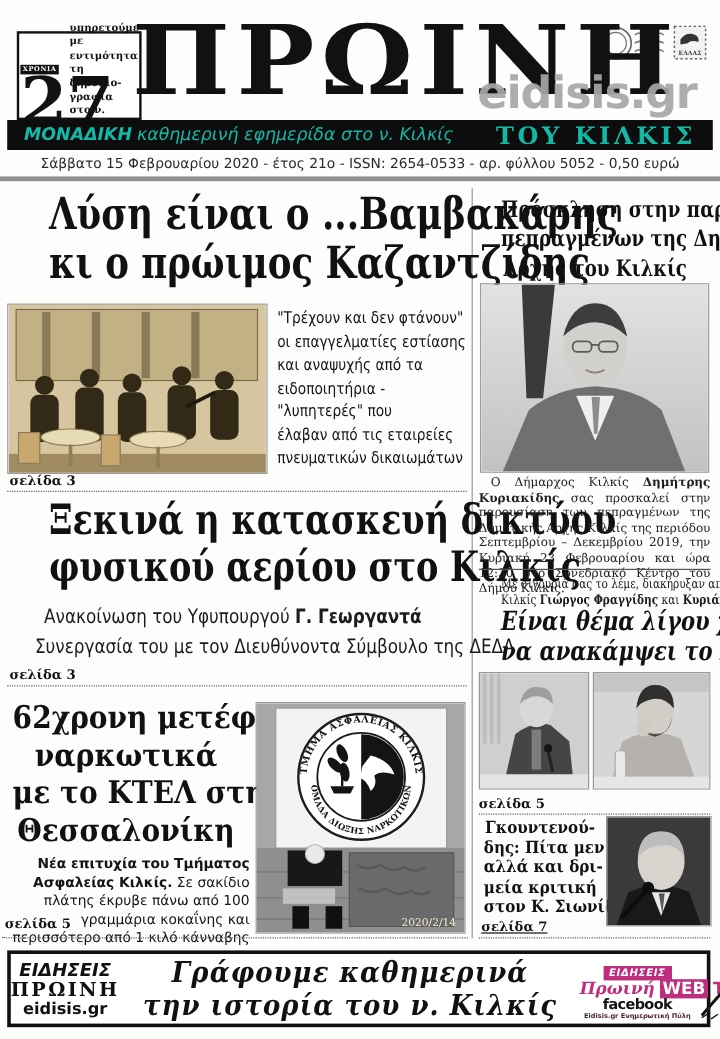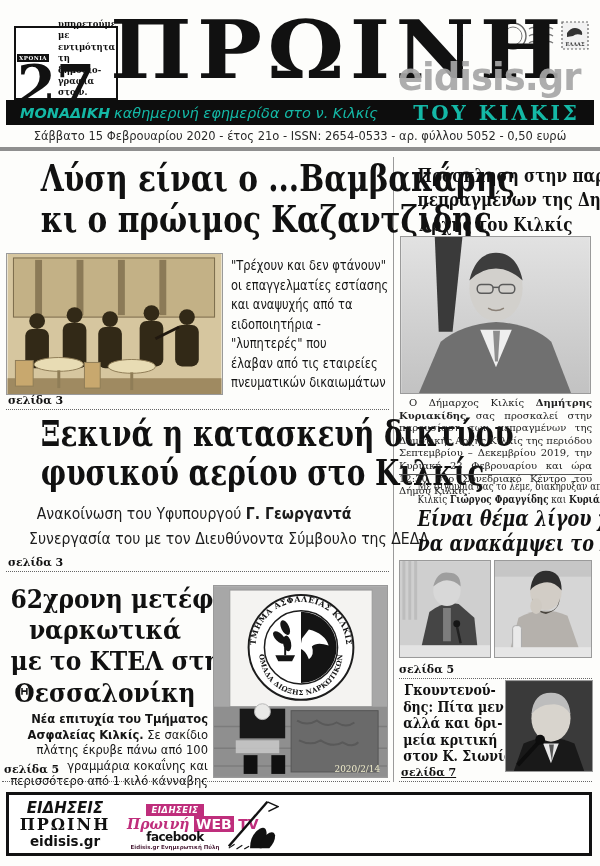--- a/index.html
+++ b/index.html
@@ -353,20 +353,24 @@
   </svg>
   <div class="abs pref pref6">σελίδα 7</div>
   <div class="abs dot dotR"></div>
 
   <div class="abs banner">
     <div class="ban-left">
       <div class="l1">ΕΙΔΗΣΕΙΣ</div>
       <div class="l2">ΠΡΩΙΝΗ</div>
       <div class="l3">eidisis.gr</div>
     </div>
+    <div class="ban-slogan">
+      <span class="nowrap cC90">Γράφουμε καθημερινά</span>
+      <span class="nowrap cC90">την ιστορία του ν. Κιλκίς</span>
+    </div>
     <div class="ban-right">
       <div class="fb-col">
         <span class="badge-mag">ΕΙΔΗΣΕΙΣ</span>
         <div class="webtv">
           <span class="scr">Πρωινή</span>
           <span class="web">WEB</span>
           <span class="tv">TV</span>
         </div>
         <div class="fb-word">facebook</div>
         <div class="fb-sub">Eidisis.gr Ενημερωτική Πύλη</div>

